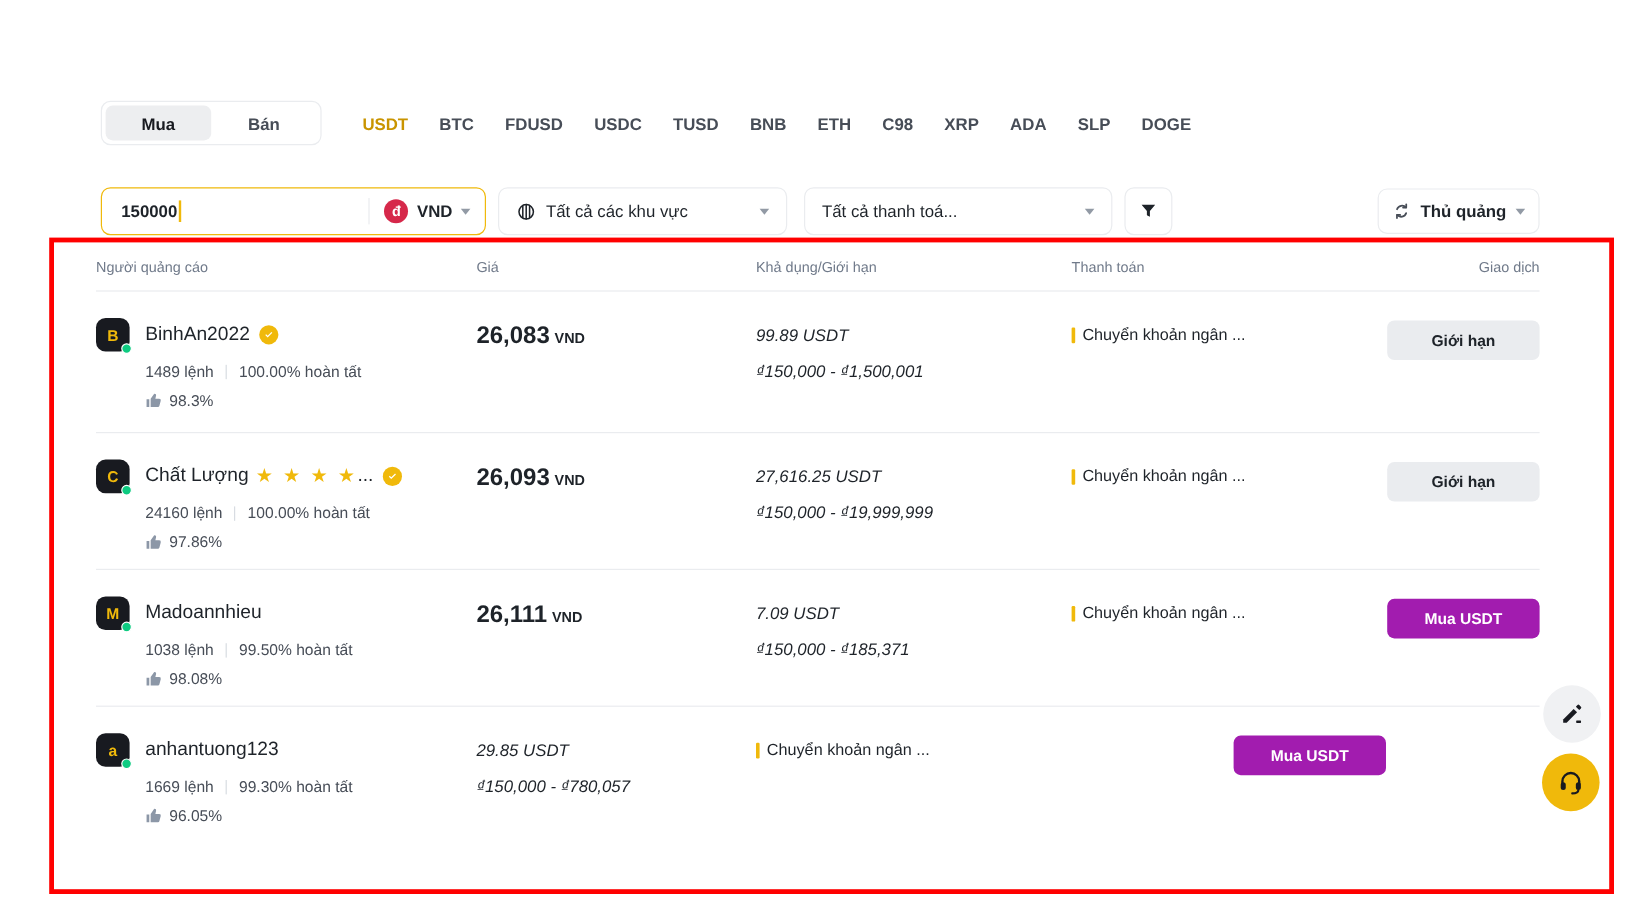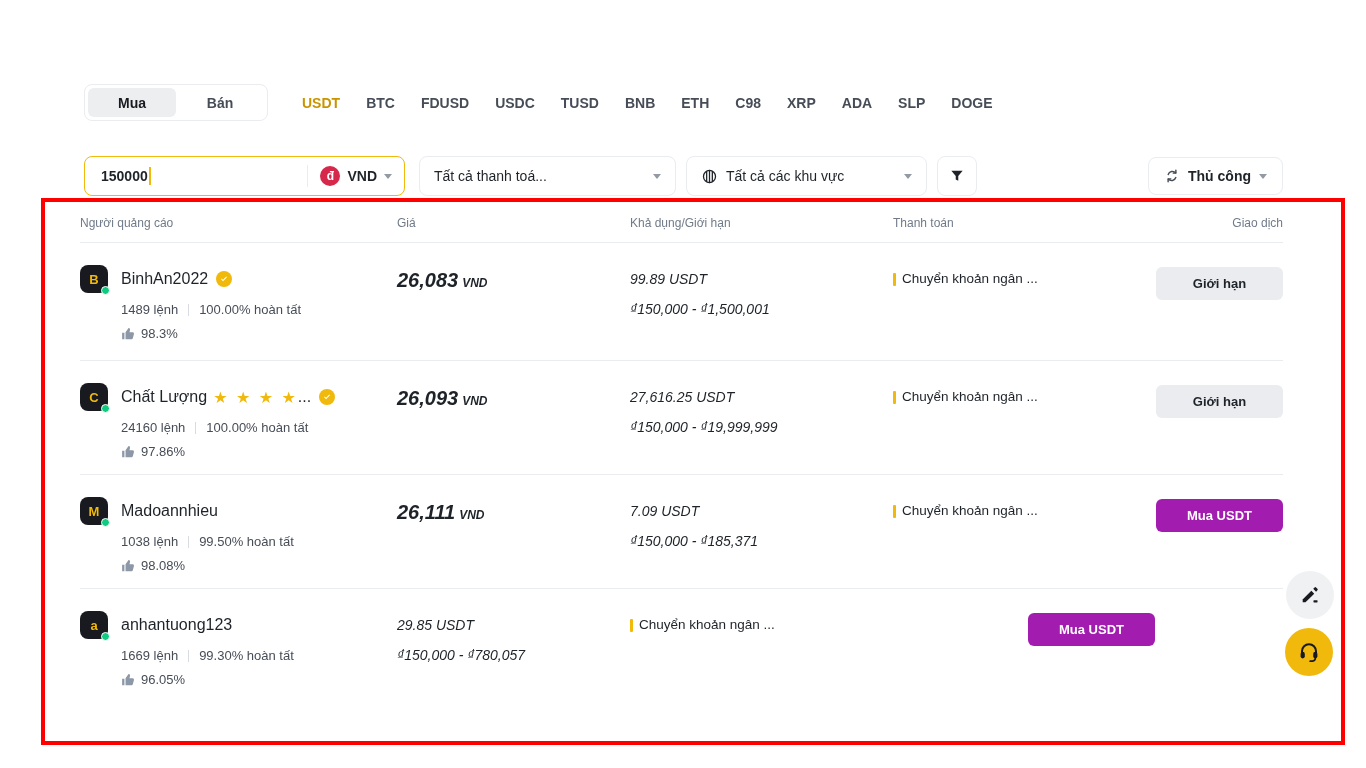--- a/index.html
+++ b/index.html
@@ -65,21 +65,21 @@
     background:#0ECB81; border:1.5px solid #fff; }
   .adv-name { margin-left:13px; font-size:16px; font-weight:500; color:#1E2329; cursor:pointer; }
   .name-stars { color:#F0B90B; font-size:16px; letter-spacing:2px; margin-left:6px; }
   .name-suffix { font-size:16px; color:#1E2329; }
   .verify-badge { width:16px; height:16px; border-radius:50%; background:#F0B90B; margin-left:8px;
     display:flex; align-items:center; justify-content:center; }
   .adv-stats { display:flex; align-items:center; margin:9px 0 0 41px; font-size:13px; color:#474D57; }
   .stat-sep { width:1px; height:12px; background:#D8DCE2; margin:0 10px; }
   .adv-rating { display:flex; align-items:center; gap:6px; margin:9px 0 0 41px; font-size:13px; color:#474D57; }
 
-  .cell-price { padding-top:4px;font-style:italic; }
+  .cell-price { padding-top:4px; }
   .price-val { font-size:20px; font-weight:bold; color:#1E2329; }
   .price-cur { font-size:12px; font-weight:bold; color:#1E2329; margin-left:4px; }
   .cell-avail { padding-top:6px; font-size:14px; color:#1E2329;font-style:italic; }
   .avail-limit { margin-top:14px; }
   .cell-pay { padding-top:6px; display:flex; align-items:flex-start; }
   .pay-bar { width:3px; height:13px; background:#F0B90B; border-radius:1px; margin:2px 6px 0 0; flex:0 0 3px; }
   .pay-label { font-size:13.5px; color:#1E2329; }
   .cell-action { display:flex; justify-content:flex-end; align-items:flex-start; padding-top:2px; }
   .act-btn { width:127px; height:33px; border:none; border-radius:6px; font-size:13px; font-weight:bold;
     cursor:pointer; font-family:inherit; }
@@ -124,56 +124,56 @@
         <span class="input-caret"></span>
       <span class="amount-spacer"></span>
       <span class="v-divider"></span>
       <span class="fiat-cluster">
         <span class="fiat-coin">đ</span>
         <span class="fiat-label">VND</span>
         <span class="caret-down"></span>
       </span>
     </div>
 
-    <div class="dropdown dd-payment">
-      <span class="dd-label">Tất cả thanh toá...</span>
-      <span class="caret-down dd-caret"></span>
-    </div>
-
     <div class="dropdown dd-region">
       <span class="globe-ic">
         <svg width="17" height="17" viewBox="0 0 24 24" fill="none" stroke="#1E2329" stroke-width="1.8" stroke-linecap="round">
           <circle cx="12" cy="12" r="8.5"></circle>
             <path d="M12 3.5v17"></path>
             <path d="M8 5.2v13.6"></path>
             <path d="M16 5.2v13.6"></path>
         </svg>
       </span>
       <span class="dd-label">Tất cả các khu vực</span>
       <span class="caret-down dd-caret"></span>
     </div>
 
+    <div class="dropdown dd-payment">
+      <span class="dd-label">Tất cả thanh toá...</span>
+      <span class="caret-down dd-caret"></span>
+    </div>
+
     <div class="filter-btn">
       <span style="display:flex;">
         <svg width="16" height="16" viewBox="0 0 24 24" fill="#1E2329">
             <path d="M3.5 4h17l-6.6 7.9V19l-3.8-1.9v-5.2z"></path>
           </svg>
       </span>
     </div>
 
     <div class="refresh-btn">
       <span style="display:flex;">
         <svg width="16" height="16" viewBox="0 0 24 24" fill="none" stroke="#474D57" stroke-width="2.2" stroke-linecap="round" stroke-linejoin="round">
           <path d="M6.3 9.6a6.6 6.6 0 0 1 11.2-2.3"></path>
             <path d="M17.8 3.4v4h-4"></path>
           <path d="M17.7 14.4a6.6 6.6 0 0 1-11.2 2.3"></path>
             <path d="M6.2 20.6v-4h4"></path>
         </svg>
       </span>
-      <span class="refresh-label">Thủ công</span>
+      <span class="refresh-label">Thủ quảng</span>
       <span class="caret-down"></span>
     </div>
   </div>
 
   <div class="results-panel">
 
     <div class="t-grid t-header">
       <span class="th">Người quảng cáo</span>
       <span class="th">Giá</span>
       <span class="th">Khả dụng/Giới hạn</span>

